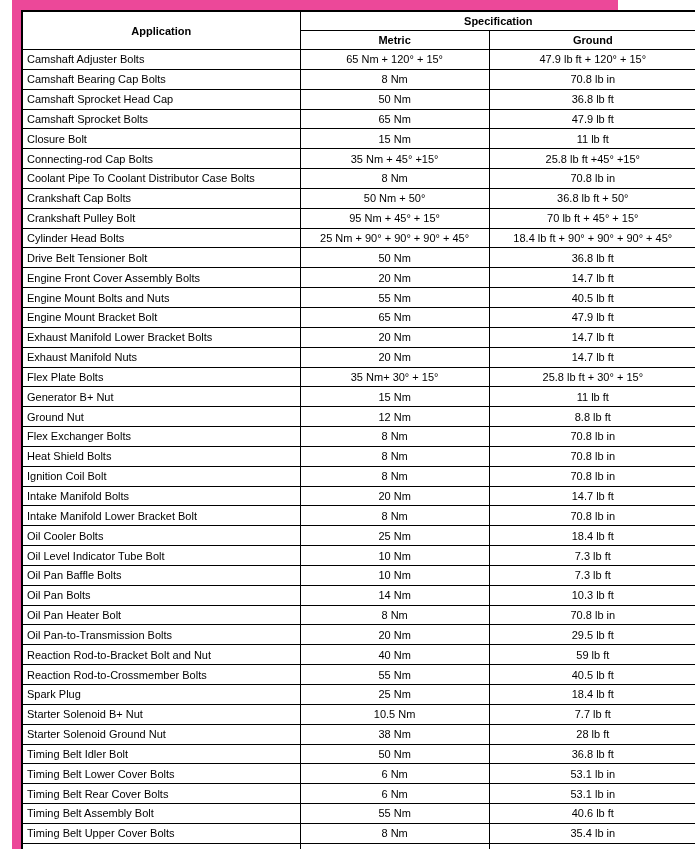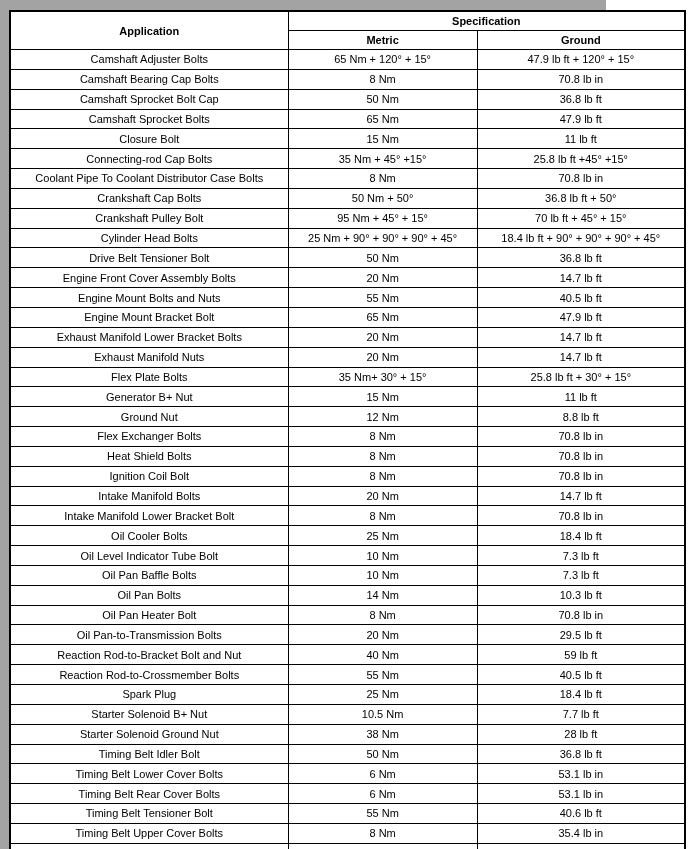--- a/index.html
+++ b/index.html
@@ -6,21 +6,22 @@
     margin: 0;
     padding: 0;
     background: #ffffff;
     font-family: "Liberation Sans", sans-serif;
   }
   .page {
     width: 606px;
     height: 849px;
     box-sizing: border-box;
     padding: 10px 9px;
-    background: #a3a3a3;
+    background: #ec4899;
+    margin-left: 12px;
   }
   table.spec {
     width: 677px;
     border-collapse: collapse;
     table-layout: fixed;
     border: 2px solid #000000;
     font-size: 11px;
     color: #000000;
   }
   table.spec th, table.spec td {
@@ -36,21 +37,21 @@
     font-weight: bold;
     text-align: center;
     height: 18px;
     background: #ffffff;
   }
   th.app-head { vertical-align: middle; }
   tbody td {
     height: 18.85px;
     background: #ffffff;
   }
-  td.app { text-align: center; }
+  td.app { text-align: left; }
   td.val { text-align: center; }
 </style>
 </head>
 <body>
 
 <div class="page">
   <table class="spec">
     <colgroup>
       <col class="c-app">
       <col class="c-met">
@@ -73,21 +74,21 @@
     <td class="val">47.9 lb ft + 120° + 15°</td>
   </tr>
 
   <tr>
     <td class="app">Camshaft Bearing Cap Bolts</td>
     <td class="val">8 Nm</td>
     <td class="val">70.8 lb in</td>
   </tr>
 
   <tr>
-    <td class="app">Camshaft Sprocket Bolt Cap</td>
+    <td class="app">Camshaft Sprocket Head Cap</td>
     <td class="val">50 Nm</td>
     <td class="val">36.8 lb ft</td>
   </tr>
 
   <tr>
     <td class="app">Camshaft Sprocket Bolts</td>
     <td class="val">65 Nm</td>
     <td class="val">47.9 lb ft</td>
   </tr>
 
@@ -289,21 +290,21 @@
     <td class="val">53.1 lb in</td>
   </tr>
 
   <tr>
     <td class="app">Timing Belt Rear Cover Bolts</td>
     <td class="val">6 Nm</td>
     <td class="val">53.1 lb in</td>
   </tr>
 
   <tr>
-    <td class="app">Timing Belt Tensioner Bolt</td>
+    <td class="app">Timing Belt Assembly Bolt</td>
     <td class="val">55 Nm</td>
     <td class="val">40.6 lb ft</td>
   </tr>
 
   <tr>
     <td class="app">Timing Belt Upper Cover Bolts</td>
     <td class="val">8 Nm</td>
     <td class="val">35.4 lb in</td>
   </tr>
 

